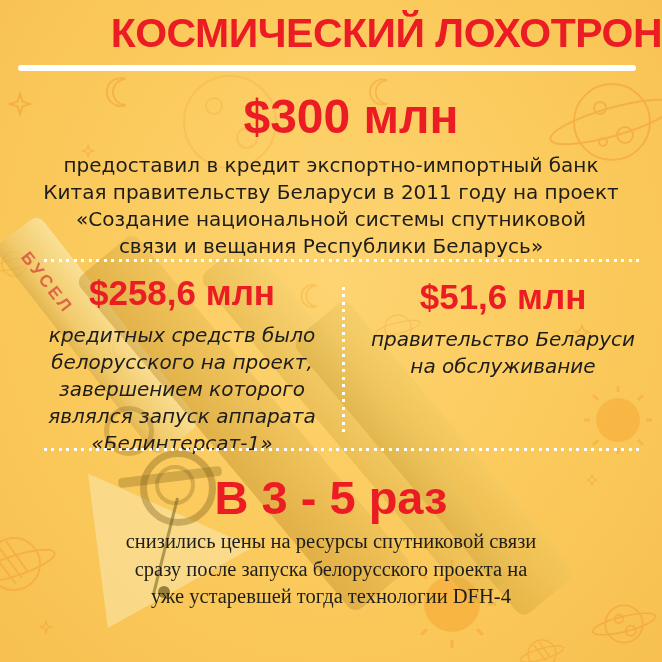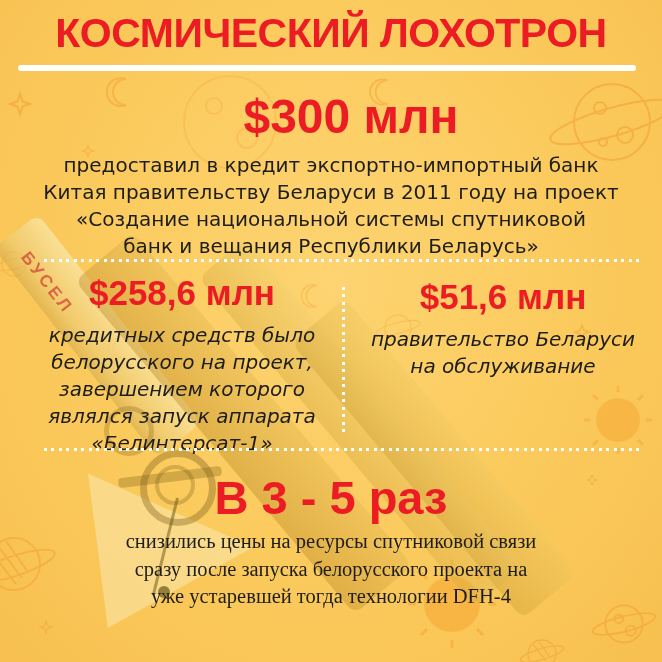--- a/index.html
+++ b/index.html
@@ -35,21 +35,21 @@
   .ringbar{position:absolute;left:118px;top:472px;width:104px;height:10px;border-radius:4px;
          background:rgba(125,95,25,.32);transform:rotate(-7deg);}
   .rod{position:absolute;left:176px;top:498px;width:3px;height:100px;transform:rotate(14deg);
        transform-origin:top center;background:rgba(115,95,30,.55);}
   .rodball{position:absolute;left:158px;top:586px;width:12px;height:12px;border-radius:50%;
        background:rgba(105,88,25,.7);}
   
   .txt{position:absolute;left:0;right:0;text-align:center;color:#1d1d1b;}
   .red{color:#ec1c24;}
   .title{top:8px;font-family:"Liberation Sans",sans-serif;font-weight:bold;font-size:41px;
-         letter-spacing:-.5px;line-height:50px;}
+         letter-spacing:-.5px;line-height:50px;text-align:right;}
   .rule{position:absolute;left:18px;top:65px;width:618px;height:6px;border-radius:3px;background:#fff;}
   .big1{top:88px;font-family:"Liberation Sans",sans-serif;font-weight:bold;font-size:48px;line-height:58px;margin-left:40px;}
   .para1{top:152px;font-size:20px;line-height:27px;}
   .dots-h{position:absolute;height:3px;left:44px;width:596px;
           background:repeating-linear-gradient(90deg,#fff 0,#fff 3px,transparent 3px,transparent 7.5px);}
   .dots1{top:259px;}
   .dots2{top:448px;}
   .dots-v{position:absolute;left:342px;top:287px;width:3px;height:146px;
           background:repeating-linear-gradient(180deg,#fff 0,#fff 3px,transparent 3px,transparent 7.5px);}
   .col{position:absolute;text-align:center;color:#1d1d1b;}
@@ -168,21 +168,21 @@
   </div>
 
   <div class="txt title red">КОСМИЧЕСКИЙ ЛОХОТРОН</div>
   <div class="rule"></div>
 
   <div class="txt big1 red">$300 млн</div>
   <div class="txt para1">
     <div>предоставил в кредит экспортно-импортный банк</div>
     <div>Китая правительству Беларуси в 2011 году на проект</div>
     <div>«Создание национальной системы спутниковой</div>
-    <div>банк и вещания Республики Беларусь»</div>
+    <div>связи и вещания Республики Беларусь»</div>
   </div>
 
   <div class="dots-h dots1"></div>
 
   <div class="col colL">
     <div class="amount red">$258,6 млн</div>
     <div class="line">кредитных средств было</div>
     <div class="line">белорусского на проект,</div>
     <div class="line">завершением которого</div>
     <div class="line">являлся запуск аппарата</div>

